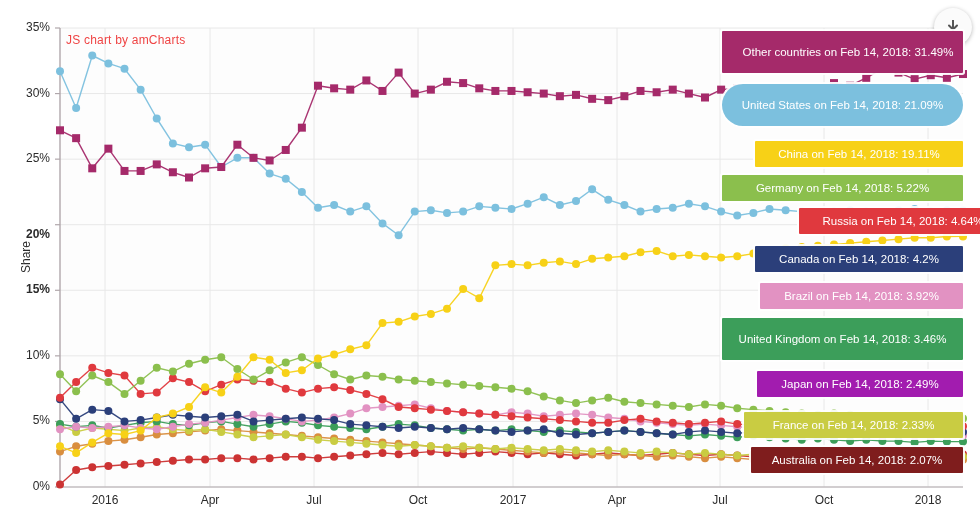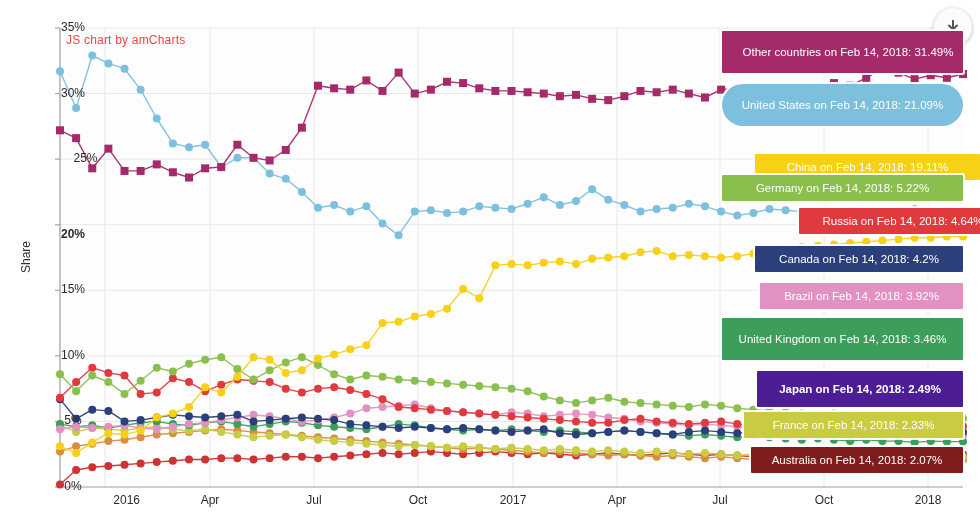--- a/index.html
+++ b/index.html
@@ -14,23 +14,22 @@
     position: relative;
     width: 980px; height: 516px;
     background: #fff;
   }
   svg#plot { position: absolute; left: 0; top: 0; }
 
   .axis-label-y {
     position: absolute;
     font-size: 12px;
     color: #2b2b2b;
-    text-align: center;
+    text-align: right;
     white-space: nowrap;
-    margin-left: 48px;
   }
   .axis-label-x {
     position: absolute;
     font-size: 12px;
     color: #2b2b2b;
     text-align: center;
     white-space: nowrap;
   }
   .axis-title {
     position: absolute;
@@ -781,46 +780,46 @@
       <path d="M9 2 L9 10" stroke="#555" stroke-width="2" fill="none"></path>
       <path d="M5 7.5 L9 11.5 L13 7.5" stroke="#555" stroke-width="2" fill="none" stroke-linejoin="round" stroke-linecap="round"></path>
       <rect x="4" y="13.2" width="10" height="1.9" fill="#555"></rect>
     </svg>
   </div>
 
   <div id="y-ticks">
       <div class="axis-label-y" style="left: 0px; width: 50px; top: 479px;">0%</div>
       <div class="axis-label-y" style="left: 0px; width: 50px; top: 413.429px;">5%</div>
       <div class="axis-label-y" style="left: 0px; width: 50px; top: 347.857px;">10%</div>
-      <div class="axis-label-y" style="left: 0px; width: 50px; top: 282.286px;">15%</div>
+      <div class="axis-label-y" style="left: 0px; width: 50px; top: 282.286px; font-weight: bold;">15%</div>
       <div class="axis-label-y" style="left: 0px; width: 50px; top: 227px; font-weight: bold;">20%</div>
       <div class="axis-label-y" style="left: 0px; width: 50px; top: 151.143px; padding-left: 25px;">25%</div>
       <div class="axis-label-y" style="left: 0px; width: 50px; top: 85.5714px;">30%</div>
       <div class="axis-label-y" style="left: 0px; width: 50px; top: 20px;">35%</div>
     </div>
   <div id="x-ticks">
-      <div class="axis-label-x" style="width: 70px; left: 70px; top: 493px; text-align: right;">2016</div>
+      <div class="axis-label-x" style="width: 70px; left: 70px; top: 493px;">2016</div>
       <div class="axis-label-x" style="width: 70px; left: 175px; top: 493px;">Apr</div>
       <div class="axis-label-x" style="width: 70px; left: 279px; top: 493px;">Jul</div>
       <div class="axis-label-x" style="width: 70px; left: 383px; top: 493px;">Oct</div>
       <div class="axis-label-x" style="width: 70px; left: 478px; top: 493px;">2017</div>
       <div class="axis-label-x" style="width: 70px; left: 582px; top: 493px;">Apr</div>
       <div class="axis-label-x" style="width: 70px; left: 685px; top: 493px;">Jul</div>
       <div class="axis-label-x" style="width: 70px; left: 789px; top: 493px;">Oct</div>
       <div class="axis-label-x" style="width: 70px; left: 893px; top: 493px;">2018</div>
     </div>
 
   <div class="axis-title" id="y-title" style="left: -14px; top: 249.5px; width: 80px; text-align: center;">Share</div>
 
   <div id="series-labels">
       <div class="series-label" style="left: 722px; top: 31px; width: 241px; height: 42px; background: rgb(165, 42, 106); padding-left: 20px;">Other countries on Feb 14, 2018: 31.49%</div>
       <div class="series-label" style="left: 722px; top: 84px; width: 241px; height: 42px; background: rgb(124, 192, 222); border-radius: 21px;">United States on Feb 14, 2018: 21.09%</div>
-      <div class="series-label" style="left: 755px; top: 154px; width: 225px; height: 26px; background: rgb(247, 209, 23);">China on Feb 14, 2018: 19.11%</div>
+      <div class="series-label" style="left: 755px; top: 141px; width: 208px; height: 26px; background: rgb(247, 209, 23);">China on Feb 14, 2018: 19.11%</div>
       <div class="series-label" style="left: 722px; top: 175px; width: 241px; height: 26px; background: rgb(139, 191, 77);">Germany on Feb 14, 2018: 5.22%</div>
       <div class="series-label" style="left: 755px; top: 208px; width: 208px; height: 26px; background: rgb(224, 57, 62); margin-left: 44px;">Russia on Feb 14, 2018: 4.64%</div>
       <div class="series-label" style="left: 755px; top: 246px; width: 208px; height: 26px; background: rgb(43, 63, 122);">Canada on Feb 14, 2018: 4.2%</div>
       <div class="series-label" style="left: 760px; top: 283px; width: 203px; height: 26px; background: rgb(226, 146, 194);">Brazil on Feb 14, 2018: 3.92%</div>
       <div class="series-label" style="left: 722px; top: 318px; width: 241px; height: 42px; background: rgb(60, 158, 90);">United Kingdom on Feb 14, 2018: 3.46%</div>
-      <div class="series-label" style="left: 757px; top: 371px; width: 206px; height: 36px; background: #4c1d95; font-weight: bold;">Japan on Feb 14, 2018: 2.49%</div>
+      <div class="series-label" style="left: 757px; top: 371px; width: 206px; height: 26px; background: #a21caf;">Japan on Feb 14, 2018: 2.49%</div>
       <div class="series-label" style="left: 744px; top: 412px; width: 219px; height: 26px; background: rgb(201, 204, 66);">France on Feb 14, 2018: 2.33%</div>
       <div class="series-label" style="left: 751px; top: 447px; width: 212px; height: 26px; background: #7f1d1d;">Australia on Feb 14, 2018: 2.07%</div>
     </div>
 </div>
 
 </body></html>

